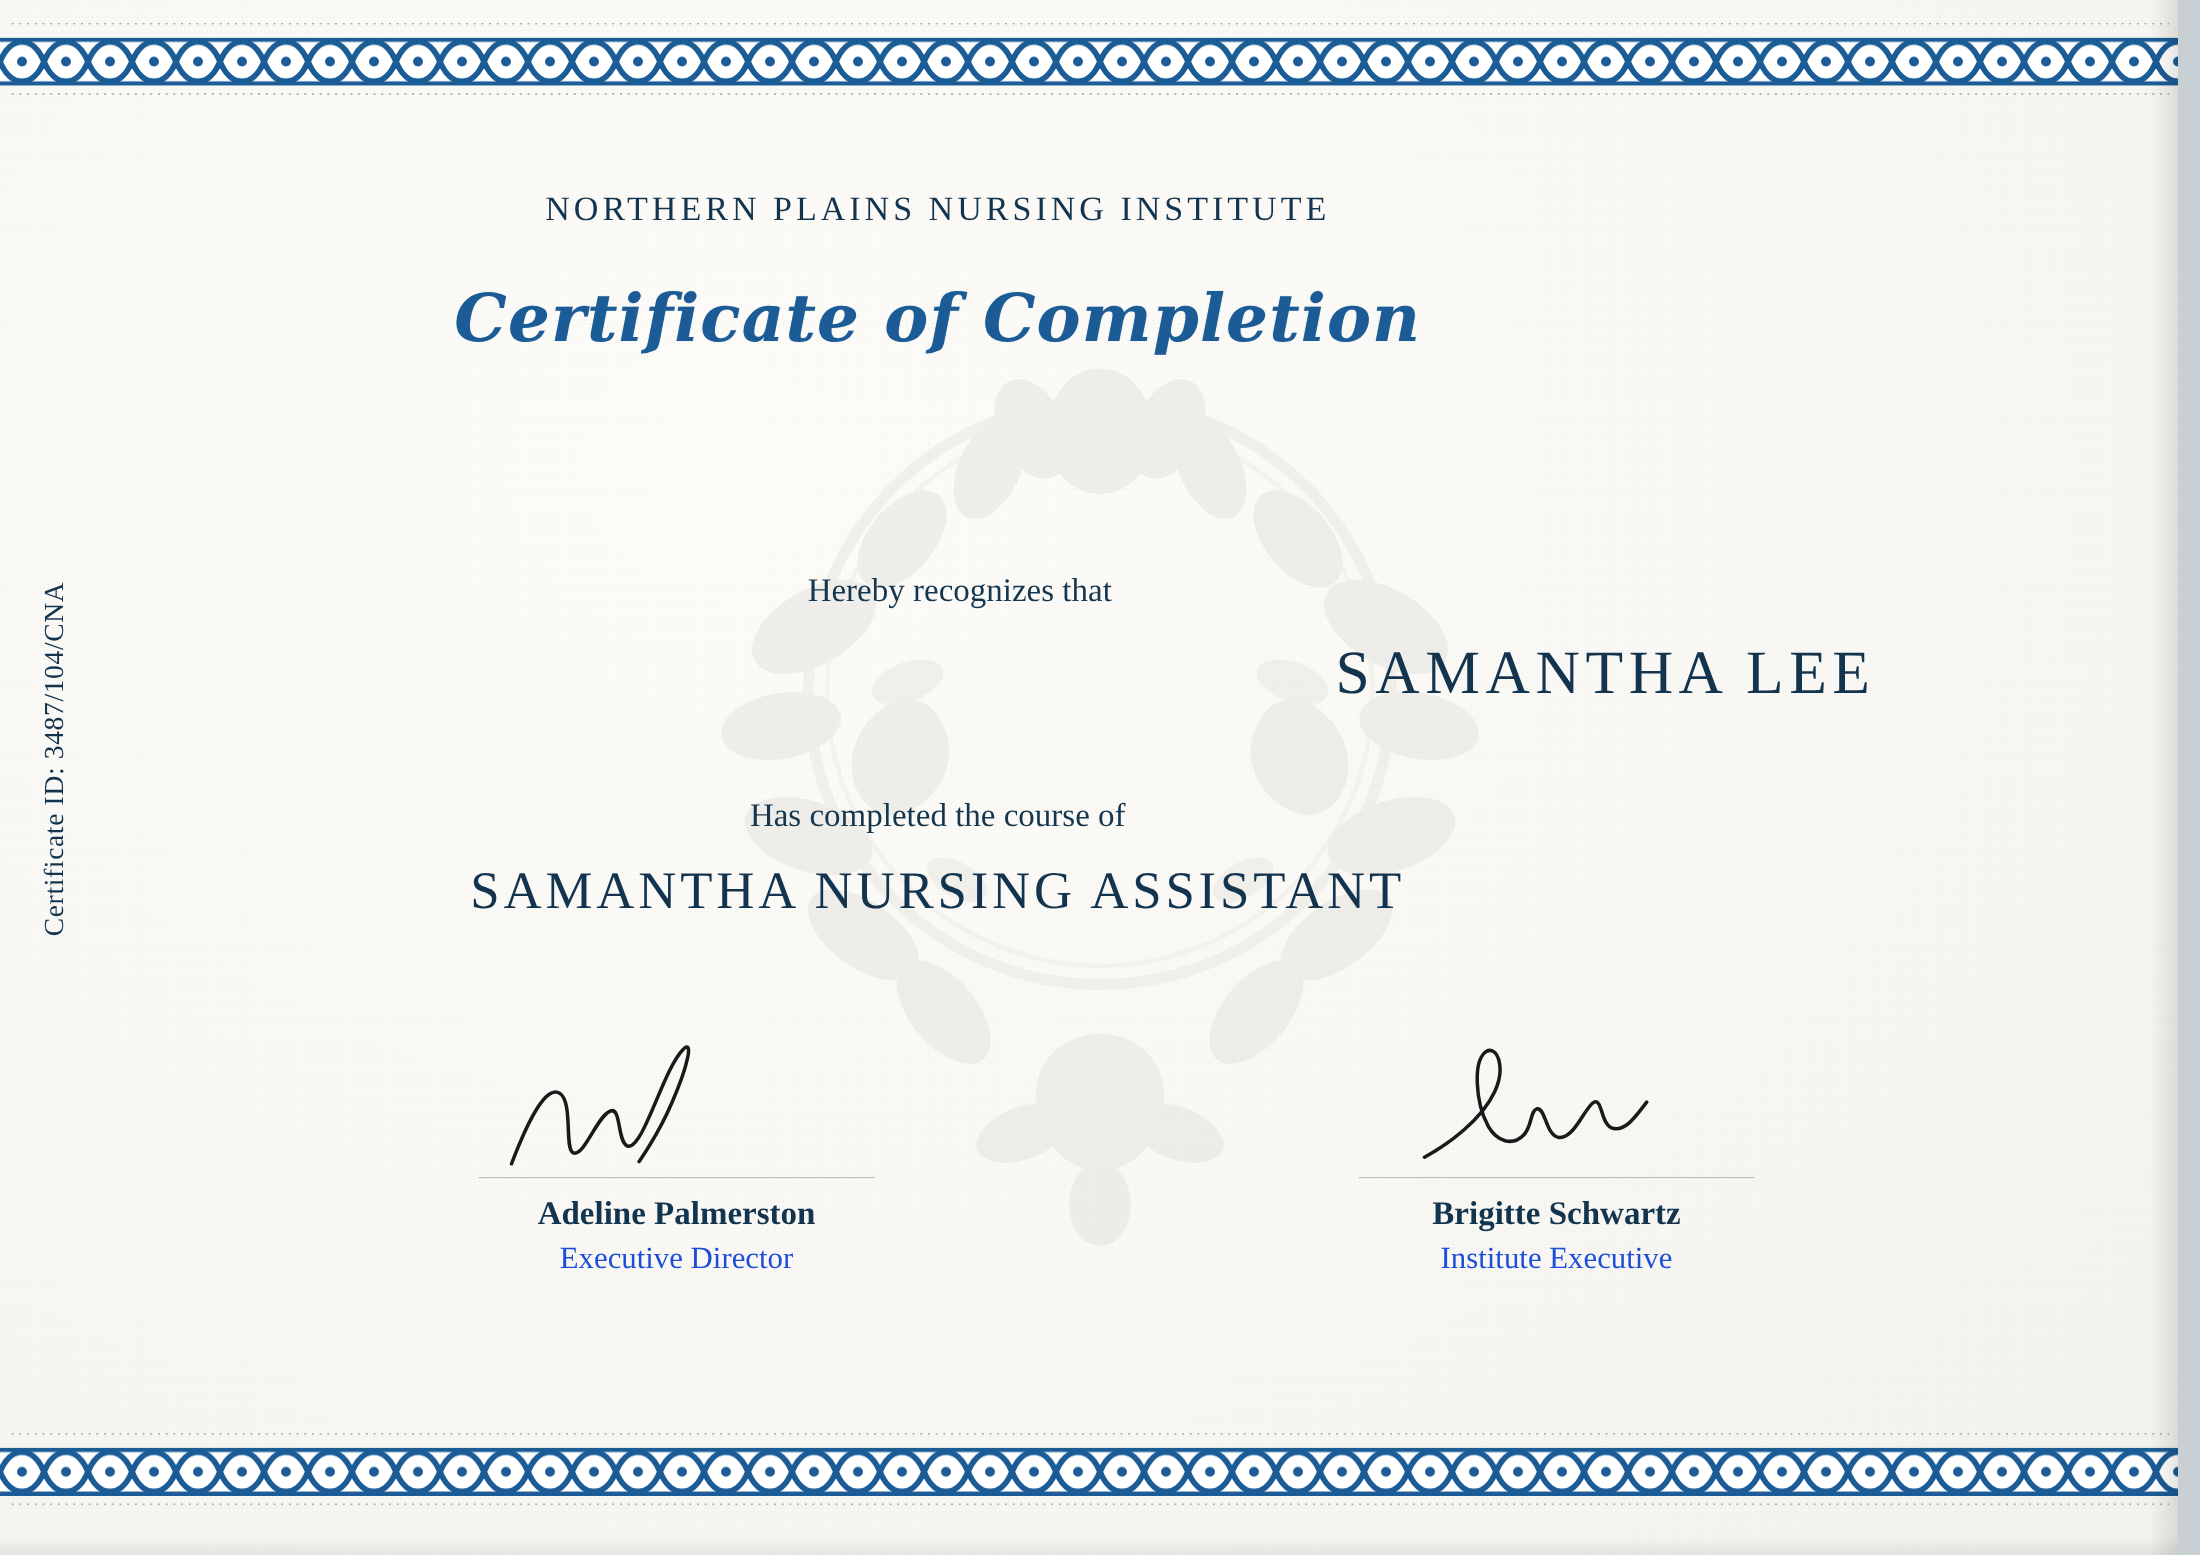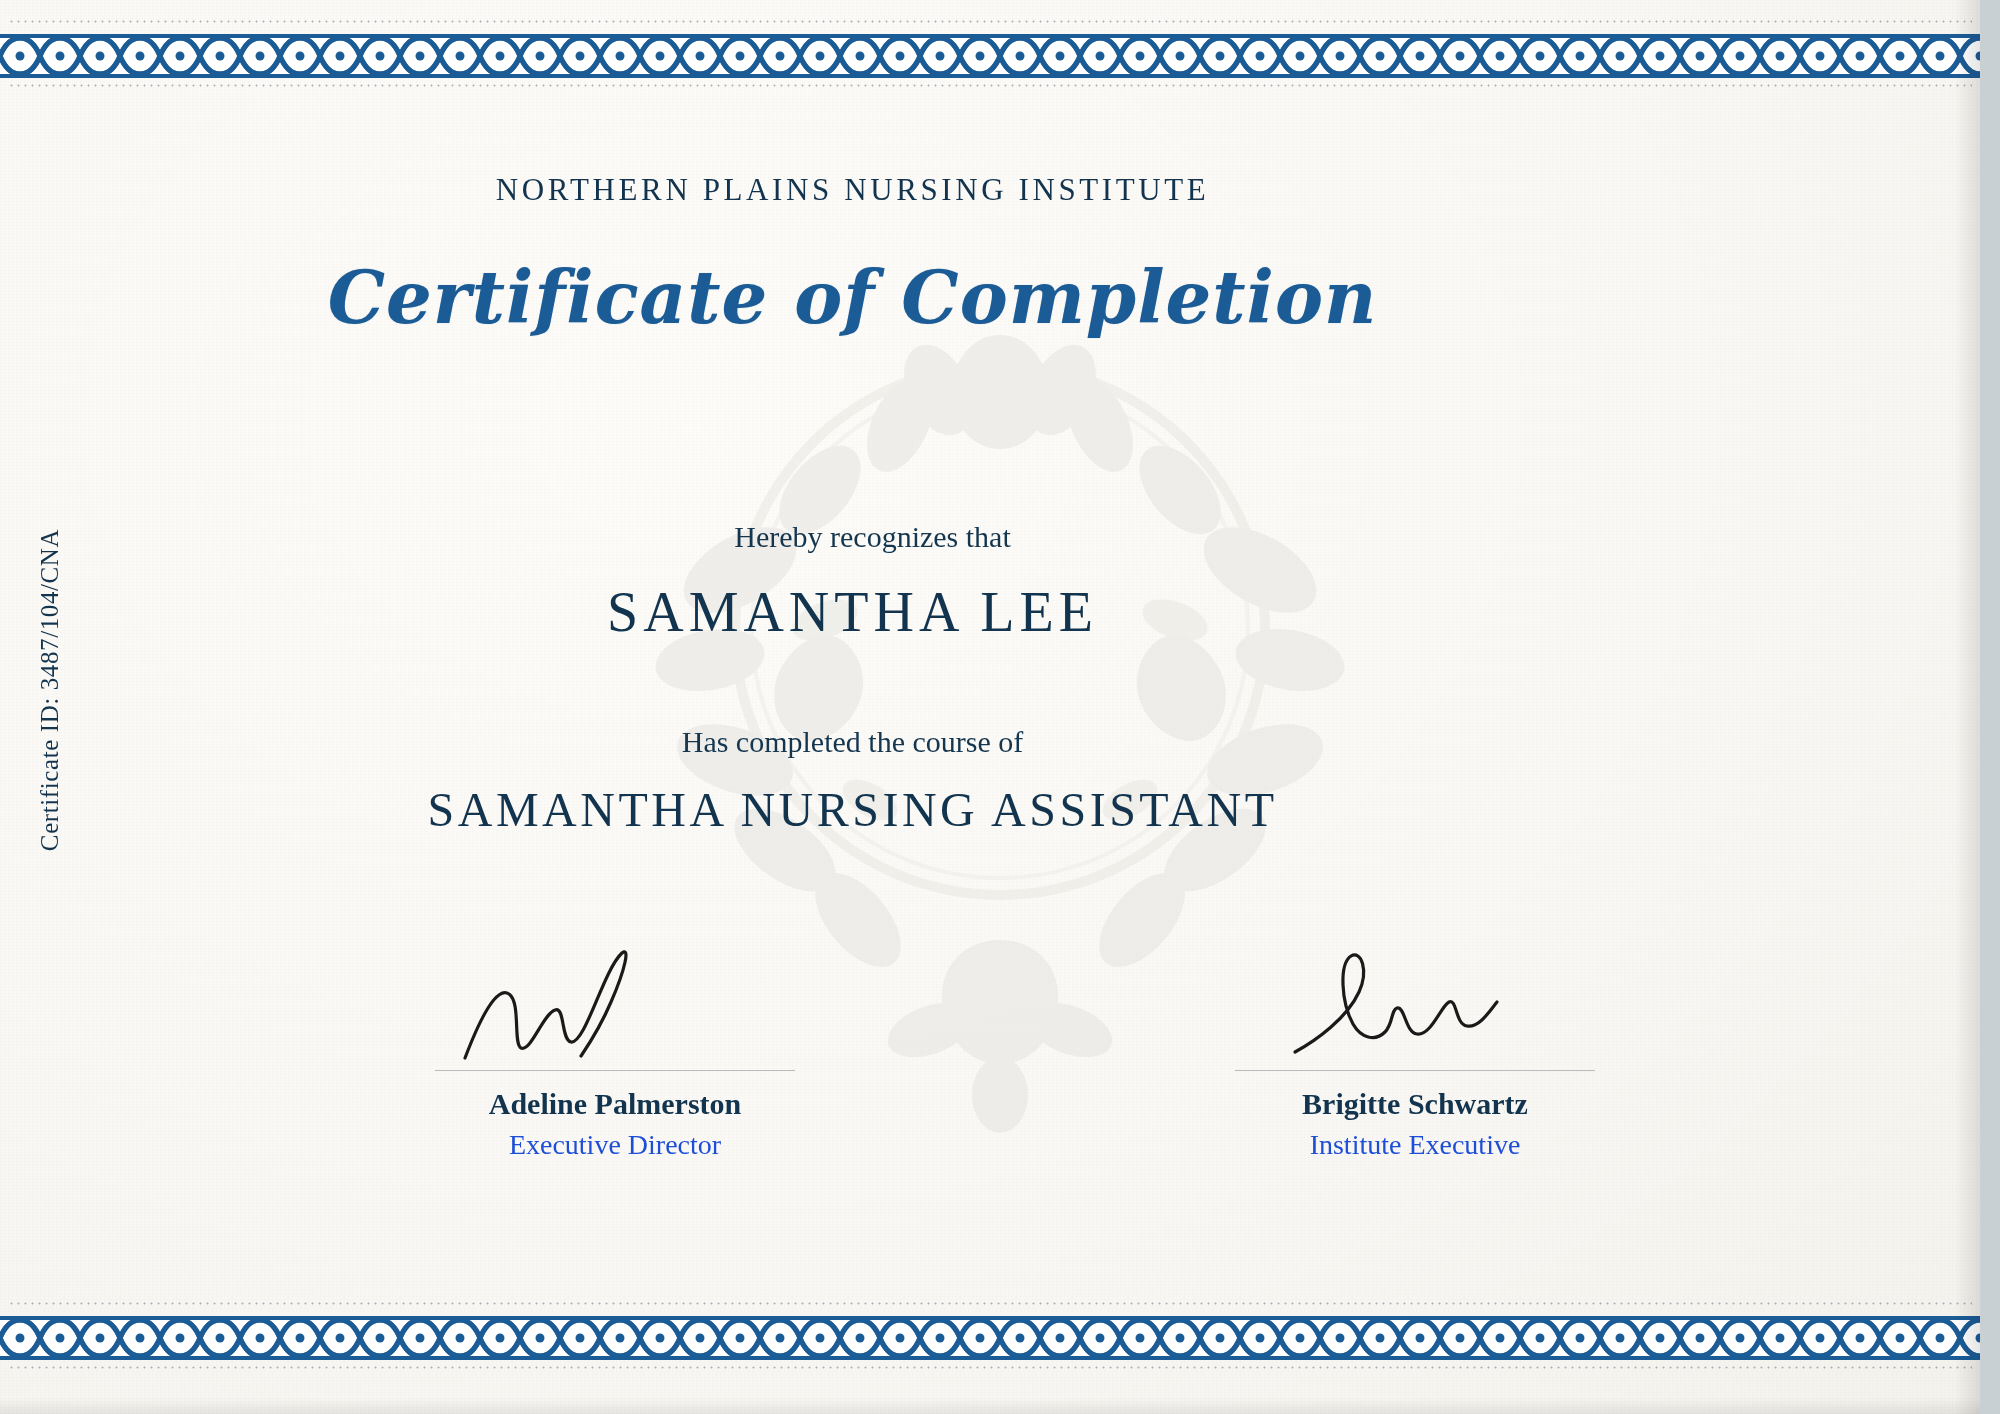--- a/index.html
+++ b/index.html
@@ -139,21 +139,21 @@
 
   .main-title {
     position: absolute;
     left: 0;
     right: 0;
     top: 255px;
     text-align: center;
     font-family: "DejaVu Serif", serif;
     font-weight: 700;
     font-style: italic;
-    font-size: 72px;
+    font-size: 60px;
     letter-spacing: 1px;
     color: #1b5b96;
     text-shadow: 0 0 1px rgba(27,91,150,0.35);
   }
 
   .recognizes {
     position: absolute;
     left: 0;
     right: 0;
     top: 520px;
@@ -162,21 +162,21 @@
     font-size: 30px;
     color: #14364f;
     padding-left: 40px;
   }
 
   .recipient {
     position: absolute;
     left: 0;
     right: 0;
     top: 580px;
-    text-align: center;
+    text-align: right;
     font-family: "Liberation Serif", serif;
     font-size: 56px;
     letter-spacing: 5px;
     color: #12344e;
   }
 
   .completed-line {
     position: absolute;
     left: 0;
     right: 0;

